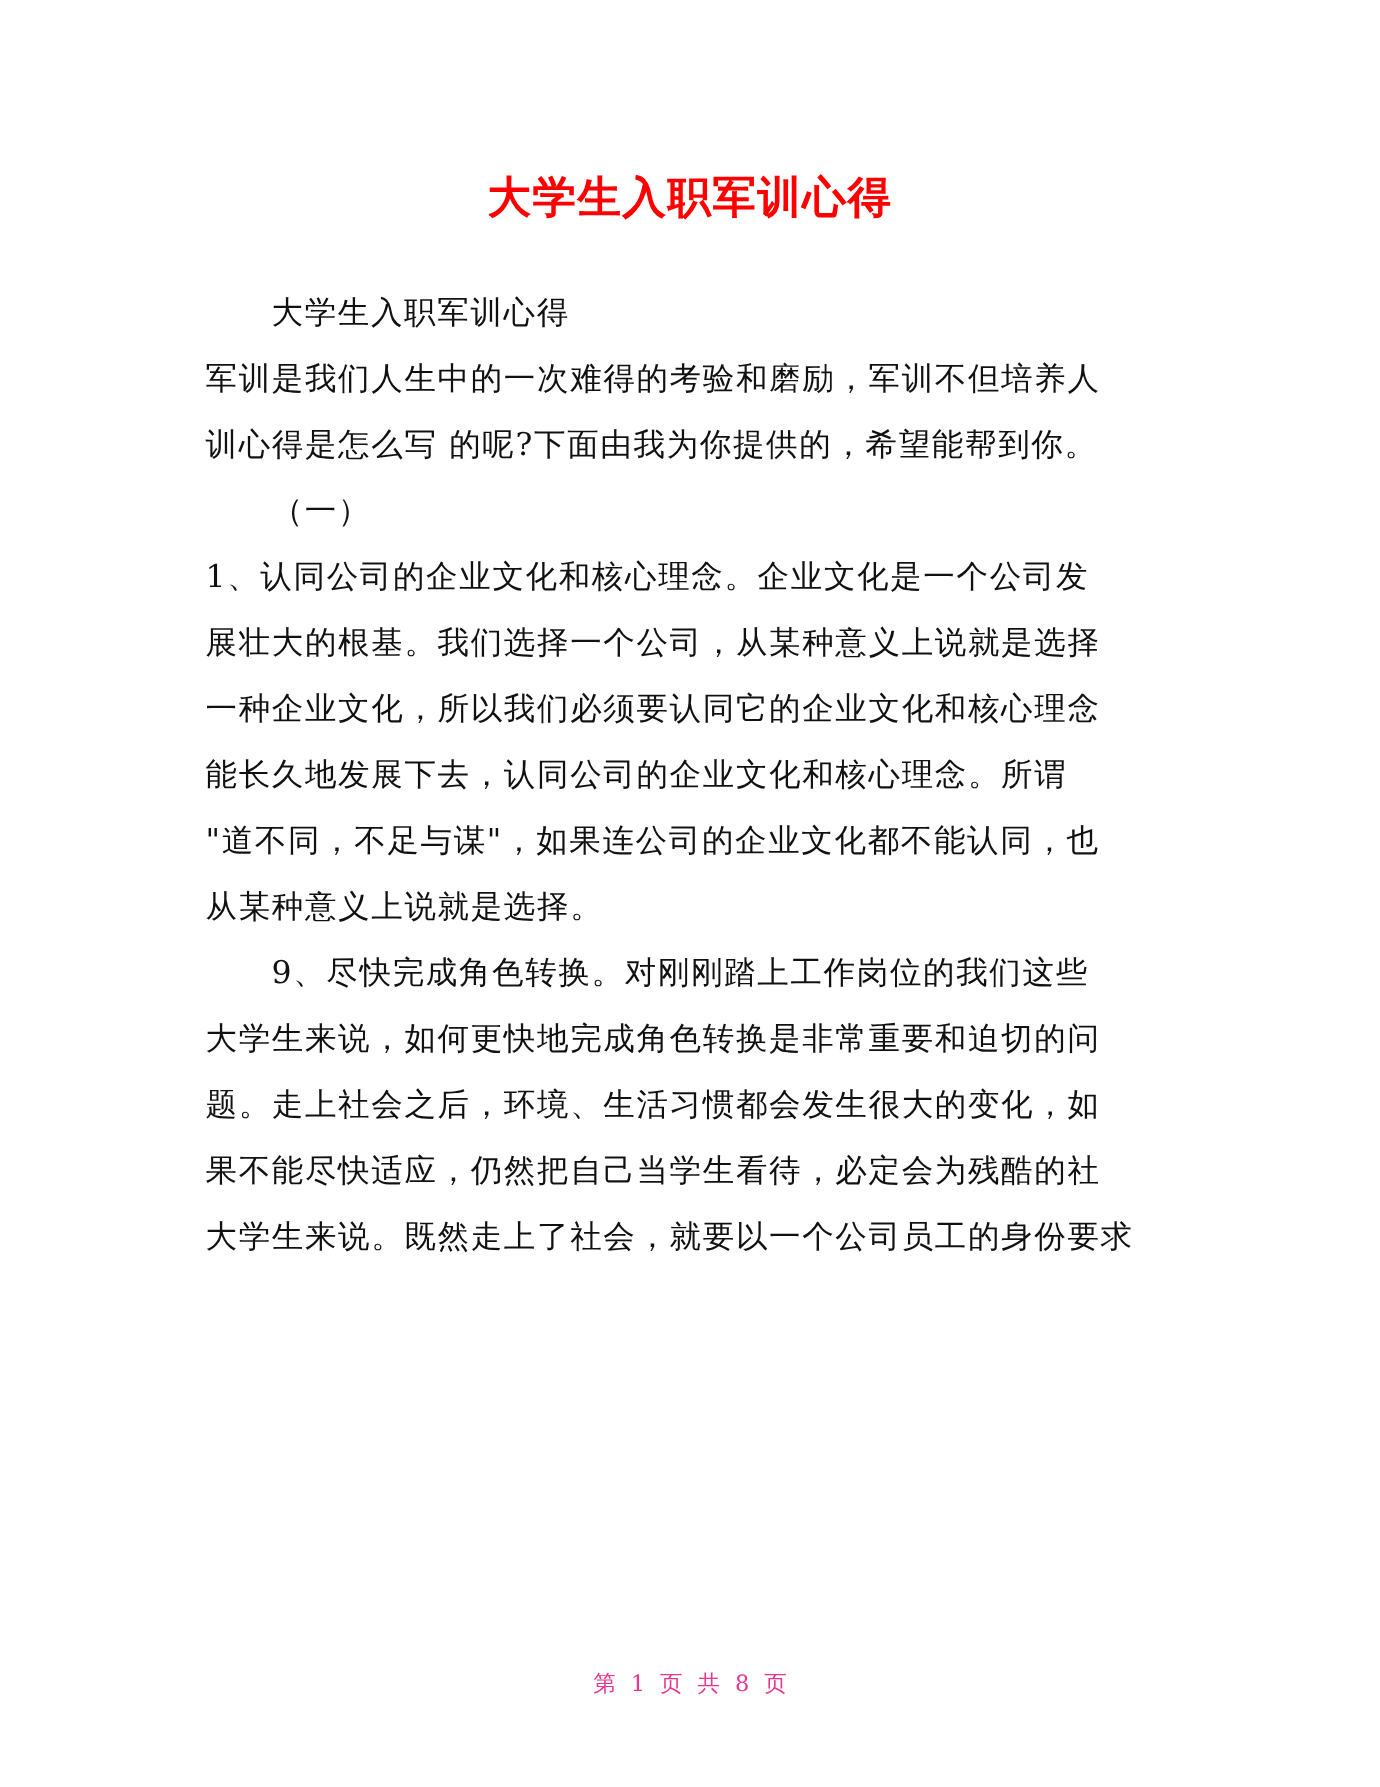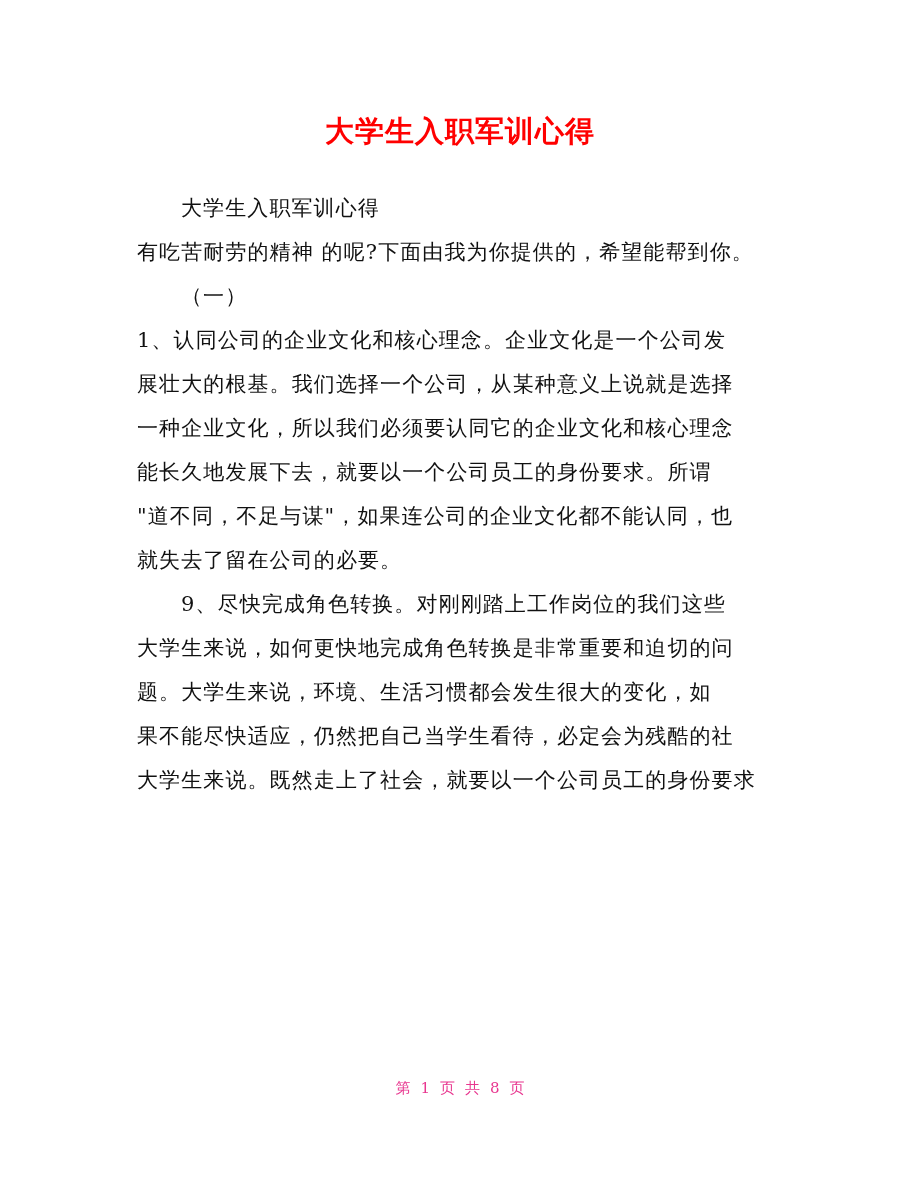--- a/index.html
+++ b/index.html
@@ -5,41 +5,42 @@
     html, body { margin: 0; padding: 0; background: #ffffff; }
     body { width: 920px; height: 1191px; position: relative; overflow: hidden;
            font-family: "DejaVu Serif", "Liberation Serif", serif; color: #111; }
     .title { position: absolute; top: 112px; left: 0; width: 920px; text-align: center;
              font-family: "DejaVu Sans", "Liberation Sans", sans-serif; font-weight: bold;
              font-size: 29px; color: #ff0000; letter-spacing: 1px; }
     .body { position: absolute; left: 137px; top: 186px; width: 650px; }
     .line { height: 44px; line-height: 44px; font-size: 21px; white-space: nowrap;
             letter-spacing: 1.1px; }
     .indent { padding-left: 44px; }
-    .footer { position: absolute; top: 1079px; left: 0; width: 920px; text-align: center;
+    .footer { position: absolute; top: 1113px; left: 0; width: 920px; text-align: center;
               font-size: 15px; color: #e8368f; word-spacing: 4px; }
     .footer span { margin: 0 5px; }
   </style>
 </head>
 <body>
 
 <div class="title">大学生入职军训心得</div>
 
 <div class="body">
   <div class="line indent">大学生入职军训心得</div>
-  <div class="line">有吃苦耐劳的精神 的呢?下面由我为你提供的，希望能帮到你。</div>
+  <div class="line">军训是我们人生中的一次难得的考验和磨励，军训不但培养人</div>
+  <div class="line">训心得是怎么写 的呢?下面由我为你提供的，希望能帮到你。</div>
   <div class="line indent">（一）</div>
   <div class="line">1、认同公司的企业文化和核心理念。企业文化是一个公司发</div>
   <div class="line">展壮大的根基。我们选择一个公司，从某种意义上说就是选择</div>
   <div class="line">一种企业文化，所以我们必须要认同它的企业文化和核心理念</div>
-  <div class="line">能长久地发展下去，就要以一个公司员工的身份要求。所谓</div>
+  <div class="line">能长久地发展下去，认同公司的企业文化和核心理念。所谓</div>
   <div class="line">"道不同，不足与谋"，如果连公司的企业文化都不能认同，也</div>
-  <div class="line">就失去了留在公司的必要。</div>
+  <div class="line">从某种意义上说就是选择。</div>
   <div class="line indent">9、尽快完成角色转换。对刚刚踏上工作岗位的我们这些</div>
   <div class="line">大学生来说，如何更快地完成角色转换是非常重要和迫切的问</div>
-  <div class="line">题。大学生来说，环境、生活习惯都会发生很大的变化，如</div>
+  <div class="line">题。走上社会之后，环境、生活习惯都会发生很大的变化，如</div>
   <div class="line">果不能尽快适应，仍然把自己当学生看待，必定会为残酷的社</div>
   <div class="line">大学生来说。既然走上了社会，就要以一个公司员工的身份要求</div>
 </div>
 
 <div class="footer">
   <span>第</span><span>1</span><span>页</span><span>共</span><span>8</span><span>页</span>
 </div>
 
 </body></html>

